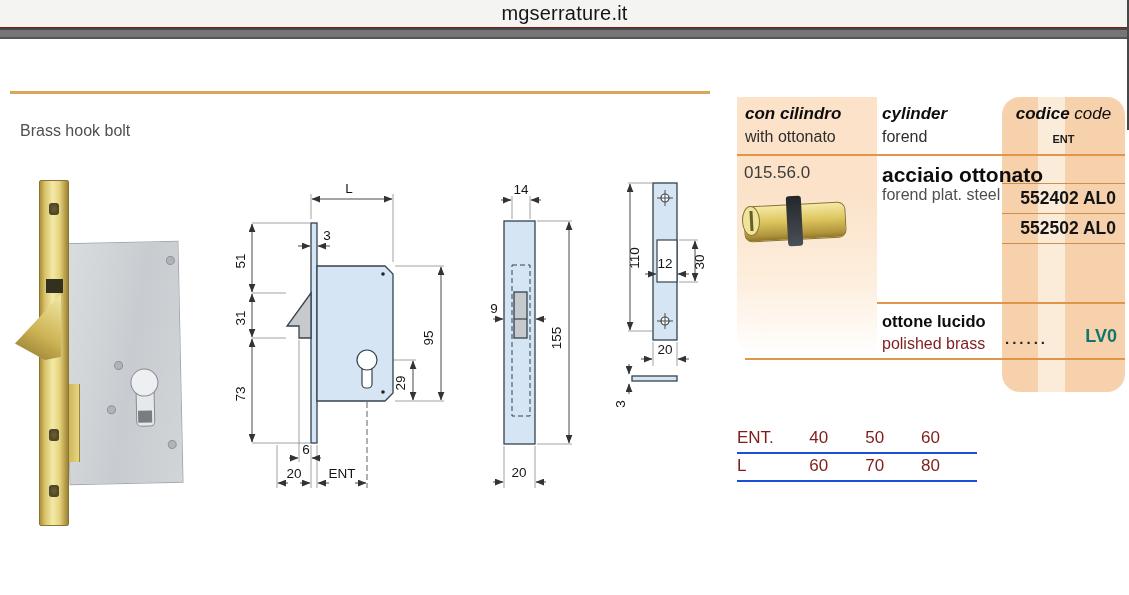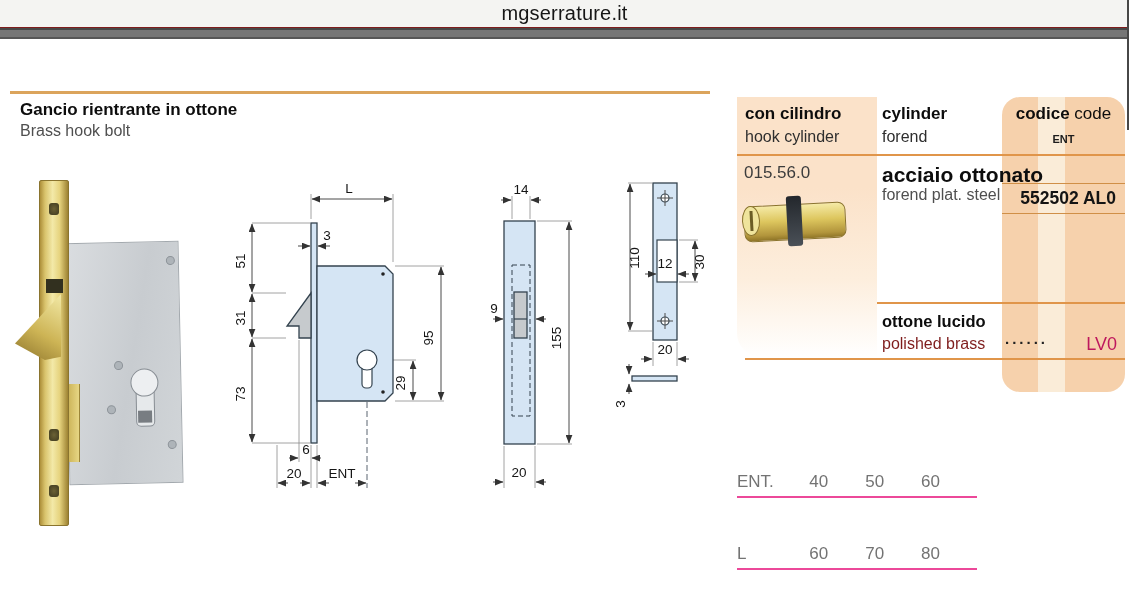--- a/index.html
+++ b/index.html
@@ -48,60 +48,59 @@
   .white{fill:#ffffff;stroke:#34434f;stroke-width:1.2;}
   .hid{stroke:#34434f;stroke-width:1;stroke-dasharray:5,3;fill:none;}
   .axis{stroke:#5a6570;stroke-width:1;stroke-dasharray:6,3;fill:none;}
 
   
   #col1bg{left:737px;top:97px;width:140px;height:260px;border-radius:0 0 0 24px;
     background:linear-gradient(180deg,#fbe2c9 0%,#fbe2c9 35%,#fdeedd 70%,#ffffff 100%);}
   #col3bg{left:1002px;top:97px;width:123px;height:295px;background:#f6d1ac;border-radius:18px;}
   #col3stripe{left:36px;top:0;width:27px;height:100%;background:#fbeedd;opacity:.9;position:absolute;border-radius:0;}
   .oline{height:2px;background:#e0954a;}
-  .hcell-t{font-size:17px;font-weight:bold;color:#0d0d0d;}
+  .hcell-t{font-size:17px;font-weight:bold;color:#0d0d0d;font-style:italic;}
   .hcell-s{font-size:16px;color:#2e2e2e;}
-  #code-head{left:1002px;top:104px;width:123px;text-align:center;font-size:17px;color:#0d0d0d;}
+  #code-head{left:1002px;top:104px;width:123px;text-align:center;font-size:17px;color:#0d0d0d;font-style:italic;}
   #code-ent{left:1002px;top:133px;width:123px;text-align:center;font-size:11px;font-weight:bold;color:#1c1c1c;}
   #ref{left:744px;top:163px;font-size:17px;color:#3c3c3c;}
   #codes{left:1002px;top:183px;width:123px;border-top:1px solid #d08f47;border-bottom:1px solid #d08f47;}
   .code-row{height:29px;line-height:29px;text-align:right;padding-right:9px;font-size:17.5px;font-weight:bold;color:#141414;}
   .code-row + .code-row{border-top:1px solid #d08f47;}
   #dots{left:1005px;top:330px;font-size:15px;font-weight:bold;letter-spacing:3px;color:#222;}
-  #lv0{left:1002px;top:326px;width:115px;text-align:right;font-size:18px;font-weight:normal;color:#be185d;margin-top:8px;}
+  #lv0{left:1002px;top:326px;width:115px;text-align:right;font-size:18px;font-weight:bold;color:#0f766e;}
 
   
   #cyl{left:742px;top:186px;width:106px;height:72px;}
   #cyl .p{position:absolute;}
   .cyl-body{left:2px;top:18px;width:100px;height:34px;border-radius:8px;transform:rotate(-3deg);
     background:linear-gradient(180deg,#f5eaa6 0%,#ddc65e 45%,#b2953c 85%,#8f7527 100%);border:1px solid #8a742e;}
   .cyl-cam{left:45px;top:10px;width:15px;height:50px;border-radius:3px;transform:rotate(-3deg);
     background:linear-gradient(#23272c,#4a5057);}
   .cyl-face{left:0;top:20px;width:16px;height:28px;border-radius:50%;background:#efe49c;border:1px solid #8a742e;transform:rotate(-3deg);}
   .cyl-slot{position:absolute;left:7px;top:4px;width:3px;height:20px;background:#6b5d25;}
 
   
   #sizes{left:737px;top:426px;width:240px;}
-  .size-row{display:flex;height:26px;line-height:24px;border-bottom:2px solid #ec4899;font-size:17px;color:#737373;margin-top:44px;}
+  .size-row{display:flex;height:26px;line-height:24px;border-bottom:2px solid #1d4ed8;font-size:17px;color:#7f1d1d;}
   .size-label{width:75px;}
   .size-cell{width:58px;}
 </style>
 </head>
 <body>
 
 <div id="page">
 
   <div class="abs" id="topband">
     <span id="site">mgserrature.it</span>
   </div>
   <div class="abs" id="graybar"></div>
   <div class="abs" id="edge"></div>
 
   <div class="abs" id="rule"></div>
-  <div class="abs" id="title">Gancio rientrante in ottone</div>
   <div class="abs" id="subtitle">Brass hook bolt</div>
 
   <div class="abs" id="photo">
     <div class="p ph-plate">
       <div class="p ph-dot" style="left:46px;top:118px;"></div>
       <div class="p ph-dot" style="left:38px;top:162px;"></div>
       <div class="p ph-dot" style="left:100px;top:14px;"></div>
       <div class="p ph-dot" style="left:98px;top:198px;"></div>
       <div class="p ph-key-s"></div>
       <div class="p ph-key-c"></div>
@@ -249,21 +248,21 @@
       <text x="27" y="238" text-anchor="middle" transform="rotate(-90 27 238)">3</text>
     </g>
   </svg>
 
   <div class="abs" id="col1bg"></div>
   <div class="abs" id="col3bg">
     <div id="col3stripe"></div>
   </div>
 
   <div class="abs hcell-t" style="left:745px;top:104px;">con cilindro</div>
-  <div class="abs hcell-s" style="left:745px;top:128px;">hook cylinder</div>
+  <div class="abs hcell-s" style="left:745px;top:128px;">with ottonato</div>
   <div class="abs hcell-t" style="left:882px;top:104px;">cylinder</div>
   <div class="abs hcell-s" style="left:882px;top:128px;">forend</div>
   <div class="abs" id="code-head"><b>codice</b><span> code</span></div>
   <div class="abs" id="code-ent">ENT</div>
 
   <div class="abs oline" style="left:737px;top:154px;width:388px;"></div>
 
   <div class="abs" id="ref">015.56.0</div>
 
   <div class="abs" id="cyl">
@@ -271,20 +270,21 @@
     <div class="p cyl-cam"></div>
     <div class="p cyl-face">
       <div class="cyl-slot"></div>
     </div>
   </div>
 
   <div class="abs" style="left:882px;top:163px;font-size:21px;font-weight:bold;color:#0d0d0d;">acciaio ottonato</div>
   <div class="abs" style="left:882px;top:186px;font-size:16px;color:#4f4f4f;">forend plat. steel</div>
 
   <div class="abs" id="codes">
+    <div class="code-row">552402 AL0</div>
     <div class="code-row">552502 AL0</div>
   </div>
 
   <div class="abs oline" style="left:877px;top:302px;width:248px;"></div>
   <div class="abs" style="left:882px;top:312px;font-size:16.5px;font-weight:bold;color:#0d0d0d;">ottone lucido</div>
   <div class="abs" style="left:882px;top:335px;font-size:16px;color:#7f1d1d;">polished brass</div>
   <div class="abs" id="dots">......</div>
   <div class="abs" id="lv0">LV0</div>
   <div class="abs oline" style="left:745px;top:358px;width:380px;"></div>
 

